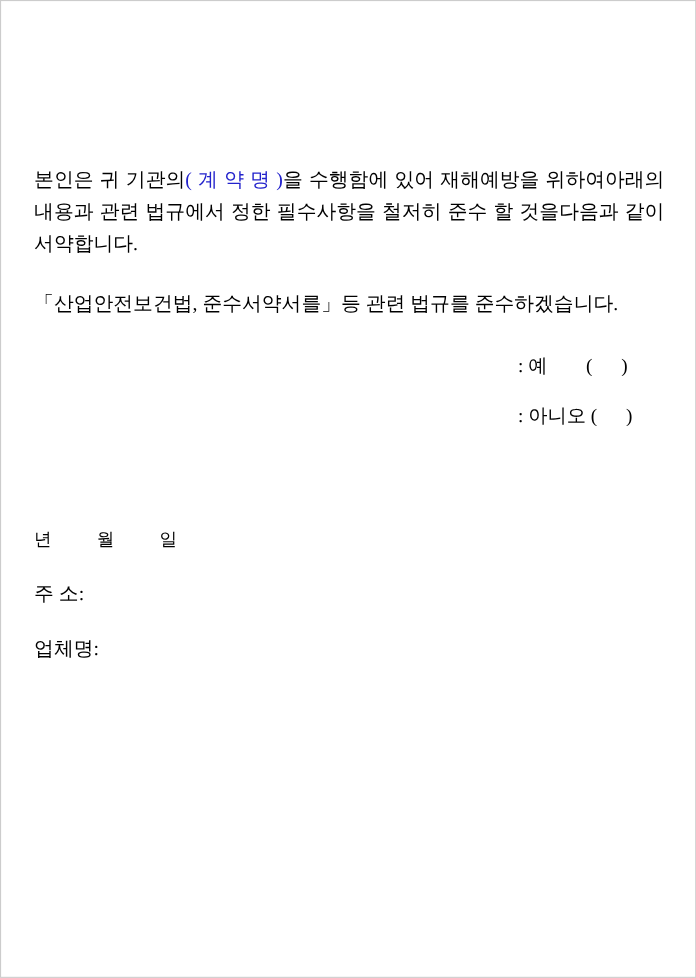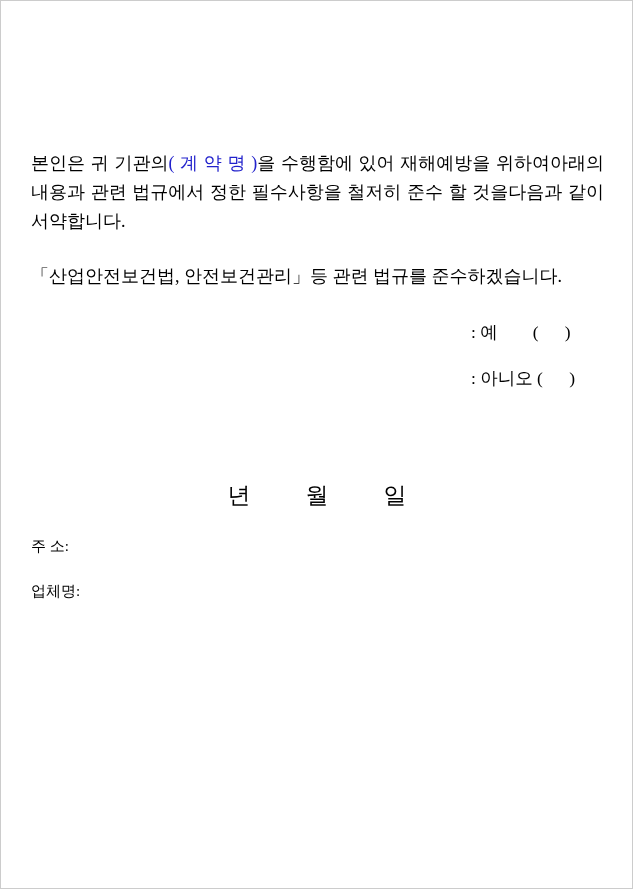--- a/index.html
+++ b/index.html
@@ -56,28 +56,27 @@
     line-height: 1.6;
     margin: 0;
     padding-left: 440px;
     white-space: pre;
   }
   .answer-line.second {
     margin-top: 18px;
     font-family: Liberation Serif, serif;
   }
   .date-line {
-    text-align: center;
-    font-size: 23px;
+    font-size: 16px;
     letter-spacing: 1px;
     margin: 0;
     white-space: pre;
   }
   .field-row {
-    font-size: 15px;
+    font-size: 18px;
     margin: 0;
     white-space: pre;
   }
   .field-gap { height: 26px; }
   .seal {
     display: inline-block;
     padding-left: 80px;
   }
 </style>
 </head>
@@ -85,21 +84,21 @@
 
 <div class="page">
 
 
   <div class="body-area">
 
     <p class="para"><span>본인은 귀 기관의</span><span class="blue">( 계 약 명 )</span><span>을 수행함에 있어 재해예방을 위하여아래의 내용과 관련 법규에서 정한 필수사항을 철저히 준수 할 것을다음과 같이 서약합니다.</span></p>
 
     <div class="spacer-md"></div>
 
-    <p class="para">「산업안전보건법, 안전보건관리」등 관련 법규를 준수하겠습니다.</p>
+    <p class="para">「산업안전보건법, 준수서약서를」등 관련 법규를 준수하겠습니다.</p>
 
     <div class="spacer-md"></div>
 
     <p class="answer-line">: 예        (      )</p>
     <p class="answer-line second">: 아니오 (      )</p>
 
     <div class="spacer-lg"></div>
 
 
     <div class="spacer-lg"></div>

